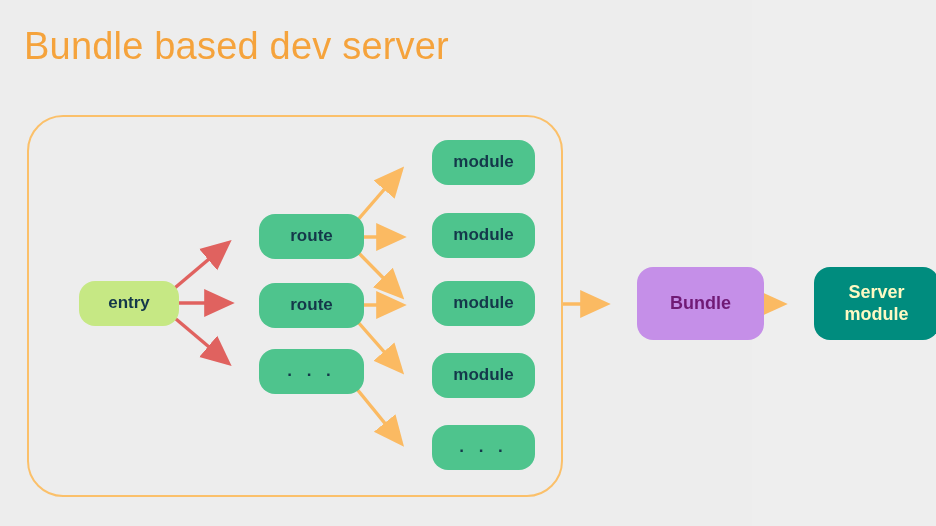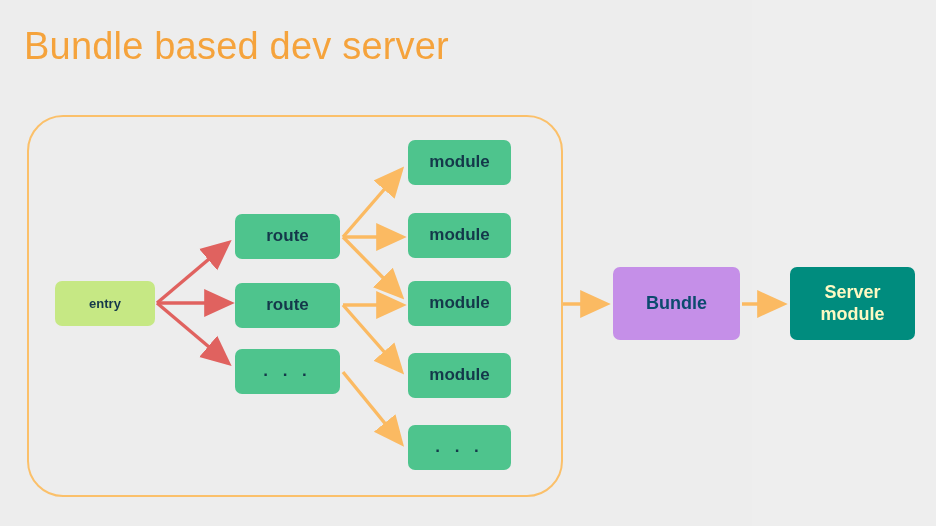--- a/index.html
+++ b/index.html
@@ -36,44 +36,45 @@
     left: 0; top: 0;
     width: 936px;
     height: 526px;
   }
   .node {
     position: absolute;
     display: flex;
     align-items: center;
     justify-content: center;
     text-align: center;
-    border-radius: 7px;
+    border-radius: 16px;
     font-weight: bold;
     line-height: 1.18;
     box-sizing: border-box;
+    margin-left: 24px;
   }
   .node.entry {
     background: #c6e884;
     color: #14384a;
-    font-size: 13px;
+    font-size: 17px;
   }
   .node.green {
     background: #4ec48d;
     color: #14384a;
     font-size: 17px;
   }
   .node.dots {
     background: #4ec48d;
     color: #14384a;
     font-size: 17px;
     letter-spacing: 5px;
   }
   .node.bundle {
     background: #c58fe8;
-    color: #0c4a6e;
+    color: #701a75;
     font-size: 18px;
   }
   .node.server {
     background: #008c7e;
     color: #fef9c3;
     font-size: 18px;
   }
   .group-box {
     position: absolute;
     border: 2px solid #fbc06a;

